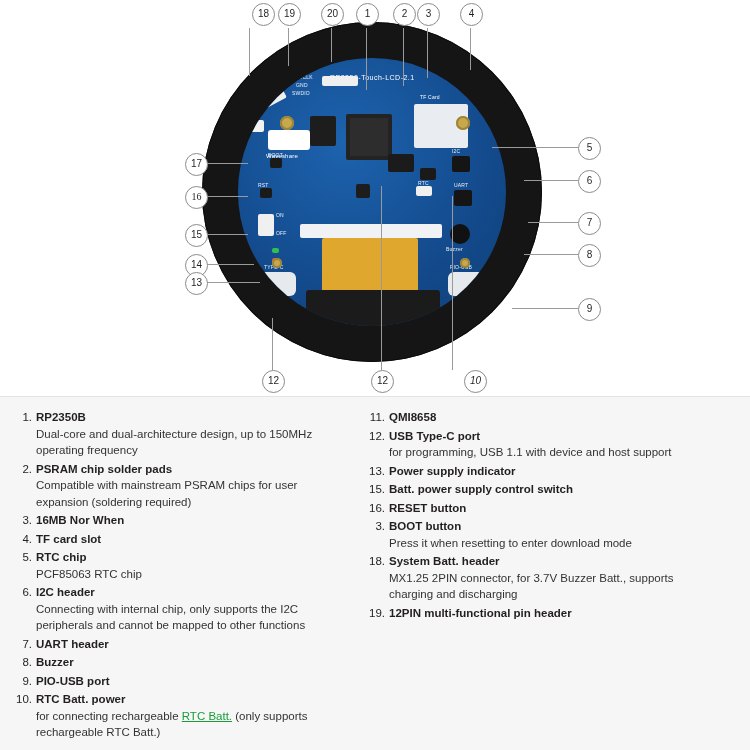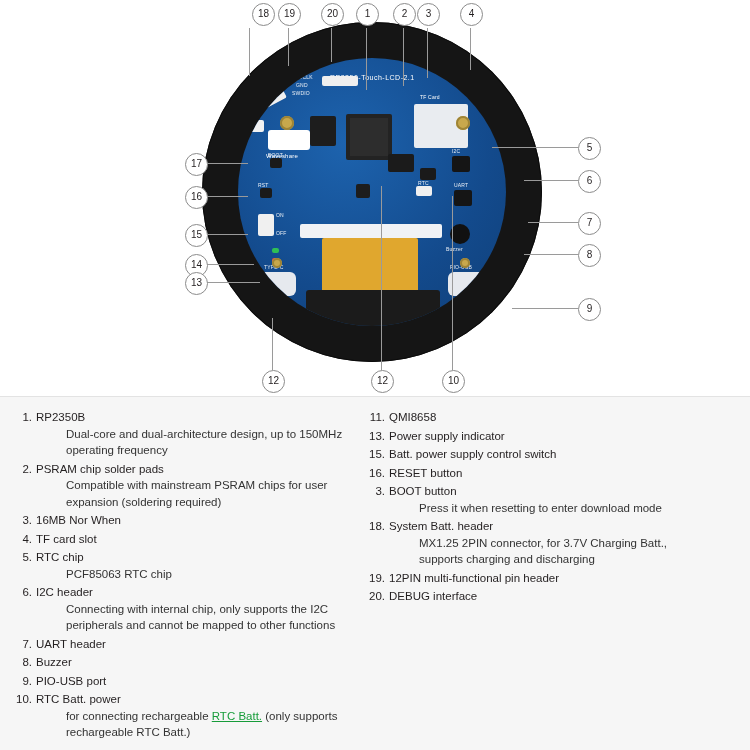--- a/index.html
+++ b/index.html
@@ -92,22 +92,22 @@
     padding-left:22px;
     margin-bottom:2px;
     font-size:11.5px;
     line-height:16.5px;
   }
   ol.items li .num{
     position:absolute;left:0;top:0;width:18px;text-align:right;
     font-size:11.5px;
     color:#231f20;
   }
-  .item-title{font-weight:normal;color:#231f20;}
-  .item-desc{display:block;font-weight:normal;color:#333333;margin-left:30px;}
+  .item-title{font-weight:bold;color:#231f20;}
+  .item-desc{display:block;font-weight:normal;color:#333333;}
   .link{color:#179c3a;text-decoration:underline;}
 </style>
 </head>
 <body>
 
 <div id="diagram">
 
   <div class="board">
     <div class="board-inner">
 
@@ -215,28 +215,28 @@
   <div class="callout" style="left:417px;top:3px;">3</div>
   <div class="callout" style="left:460px;top:3px;">4</div>
 
   <div class="callout" style="left:578px;top:137px;">5</div>
   <div class="callout" style="left:578px;top:170px;">6</div>
   <div class="callout" style="left:578px;top:212px;">7</div>
   <div class="callout" style="left:578px;top:244px;">8</div>
   <div class="callout" style="left:578px;top:298px;">9</div>
 
   <div class="callout" style="left:185px;top:153px;">17</div>
-  <div class="callout" style="left:185px;top:186px;">16</div>
+  <div class="callout" style="left:185px;top:186px;font-family:Liberation Serif, serif;">16</div>
   <div class="callout" style="left:185px;top:224px;">15</div>
   <div class="callout" style="left:185px;top:254px;">14</div>
   <div class="callout" style="left:185px;top:272px;">13</div>
 
   <div class="callout" style="left:262px;top:370px;">12</div>
   <div class="callout" style="left:371px;top:370px;">12</div>
-  <div class="callout" style="left:442px;top:370px;">10</div>
+  <div class="callout" style="left:464px;top:370px;font-style:italic;">10</div>
 </div>
 
 <div id="legend">
   <div class="cols">
 
     <div class="col">
       <ol class="items">
         <li><span class="num">1.</span><span class="item-title">RP2350B</span><span class="item-desc">Dual-core and dual-architecture design, up to 150MHz operating frequency</span></li>
         <li><span class="num">2.</span><span class="item-title">PSRAM chip solder pads</span><span class="item-desc">Compatible with mainstream PSRAM chips for user expansion (soldering required)</span></li>
         <li><span class="num">3.</span><span class="item-title">16MB Nor When</span></li>
@@ -250,24 +250,24 @@
           <span class="num">10.</span>
           <span class="item-title">RTC Batt. power</span>
           <span class="item-desc">for connecting rechargeable <a class="link" href="#">RTC Batt.</a> (only supports rechargeable RTC Batt.)</span>
         </li>
       </ol>
     </div>
 
     <div class="col">
       <ol class="items">
         <li><span class="num">11.</span><span class="item-title">QMI8658</span></li>
+        <li><span class="num">12.</span><span class="item-title">USB Type-C port</span><span class="item-desc">for programming, USB 1.1 with device and host support</span></li>
         <li><span class="num">13.</span><span class="item-title">Power supply indicator</span></li>
         <li><span class="num">15.</span><span class="item-title">Batt. power supply control switch</span></li>
         <li><span class="num">16.</span><span class="item-title">RESET button</span></li>
         <li><span class="num">3.</span><span class="item-title">BOOT button</span><span class="item-desc">Press it when resetting to enter download mode</span></li>
-        <li><span class="num">18.</span><span class="item-title">System Batt. header</span><span class="item-desc">MX1.25 2PIN connector, for 3.7V Charging Batt., supports charging and discharging</span></li>
+        <li><span class="num">18.</span><span class="item-title">System Batt. header</span><span class="item-desc">MX1.25 2PIN connector, for 3.7V Buzzer Batt., supports charging and discharging</span></li>
         <li><span class="num">19.</span><span class="item-title">12PIN multi-functional pin header</span></li>
-        <li><span class="num">20.</span><span class="item-title">DEBUG interface</span></li>
       </ol>
     </div>
 
   </div>
 </div>
 
 </body></html>

